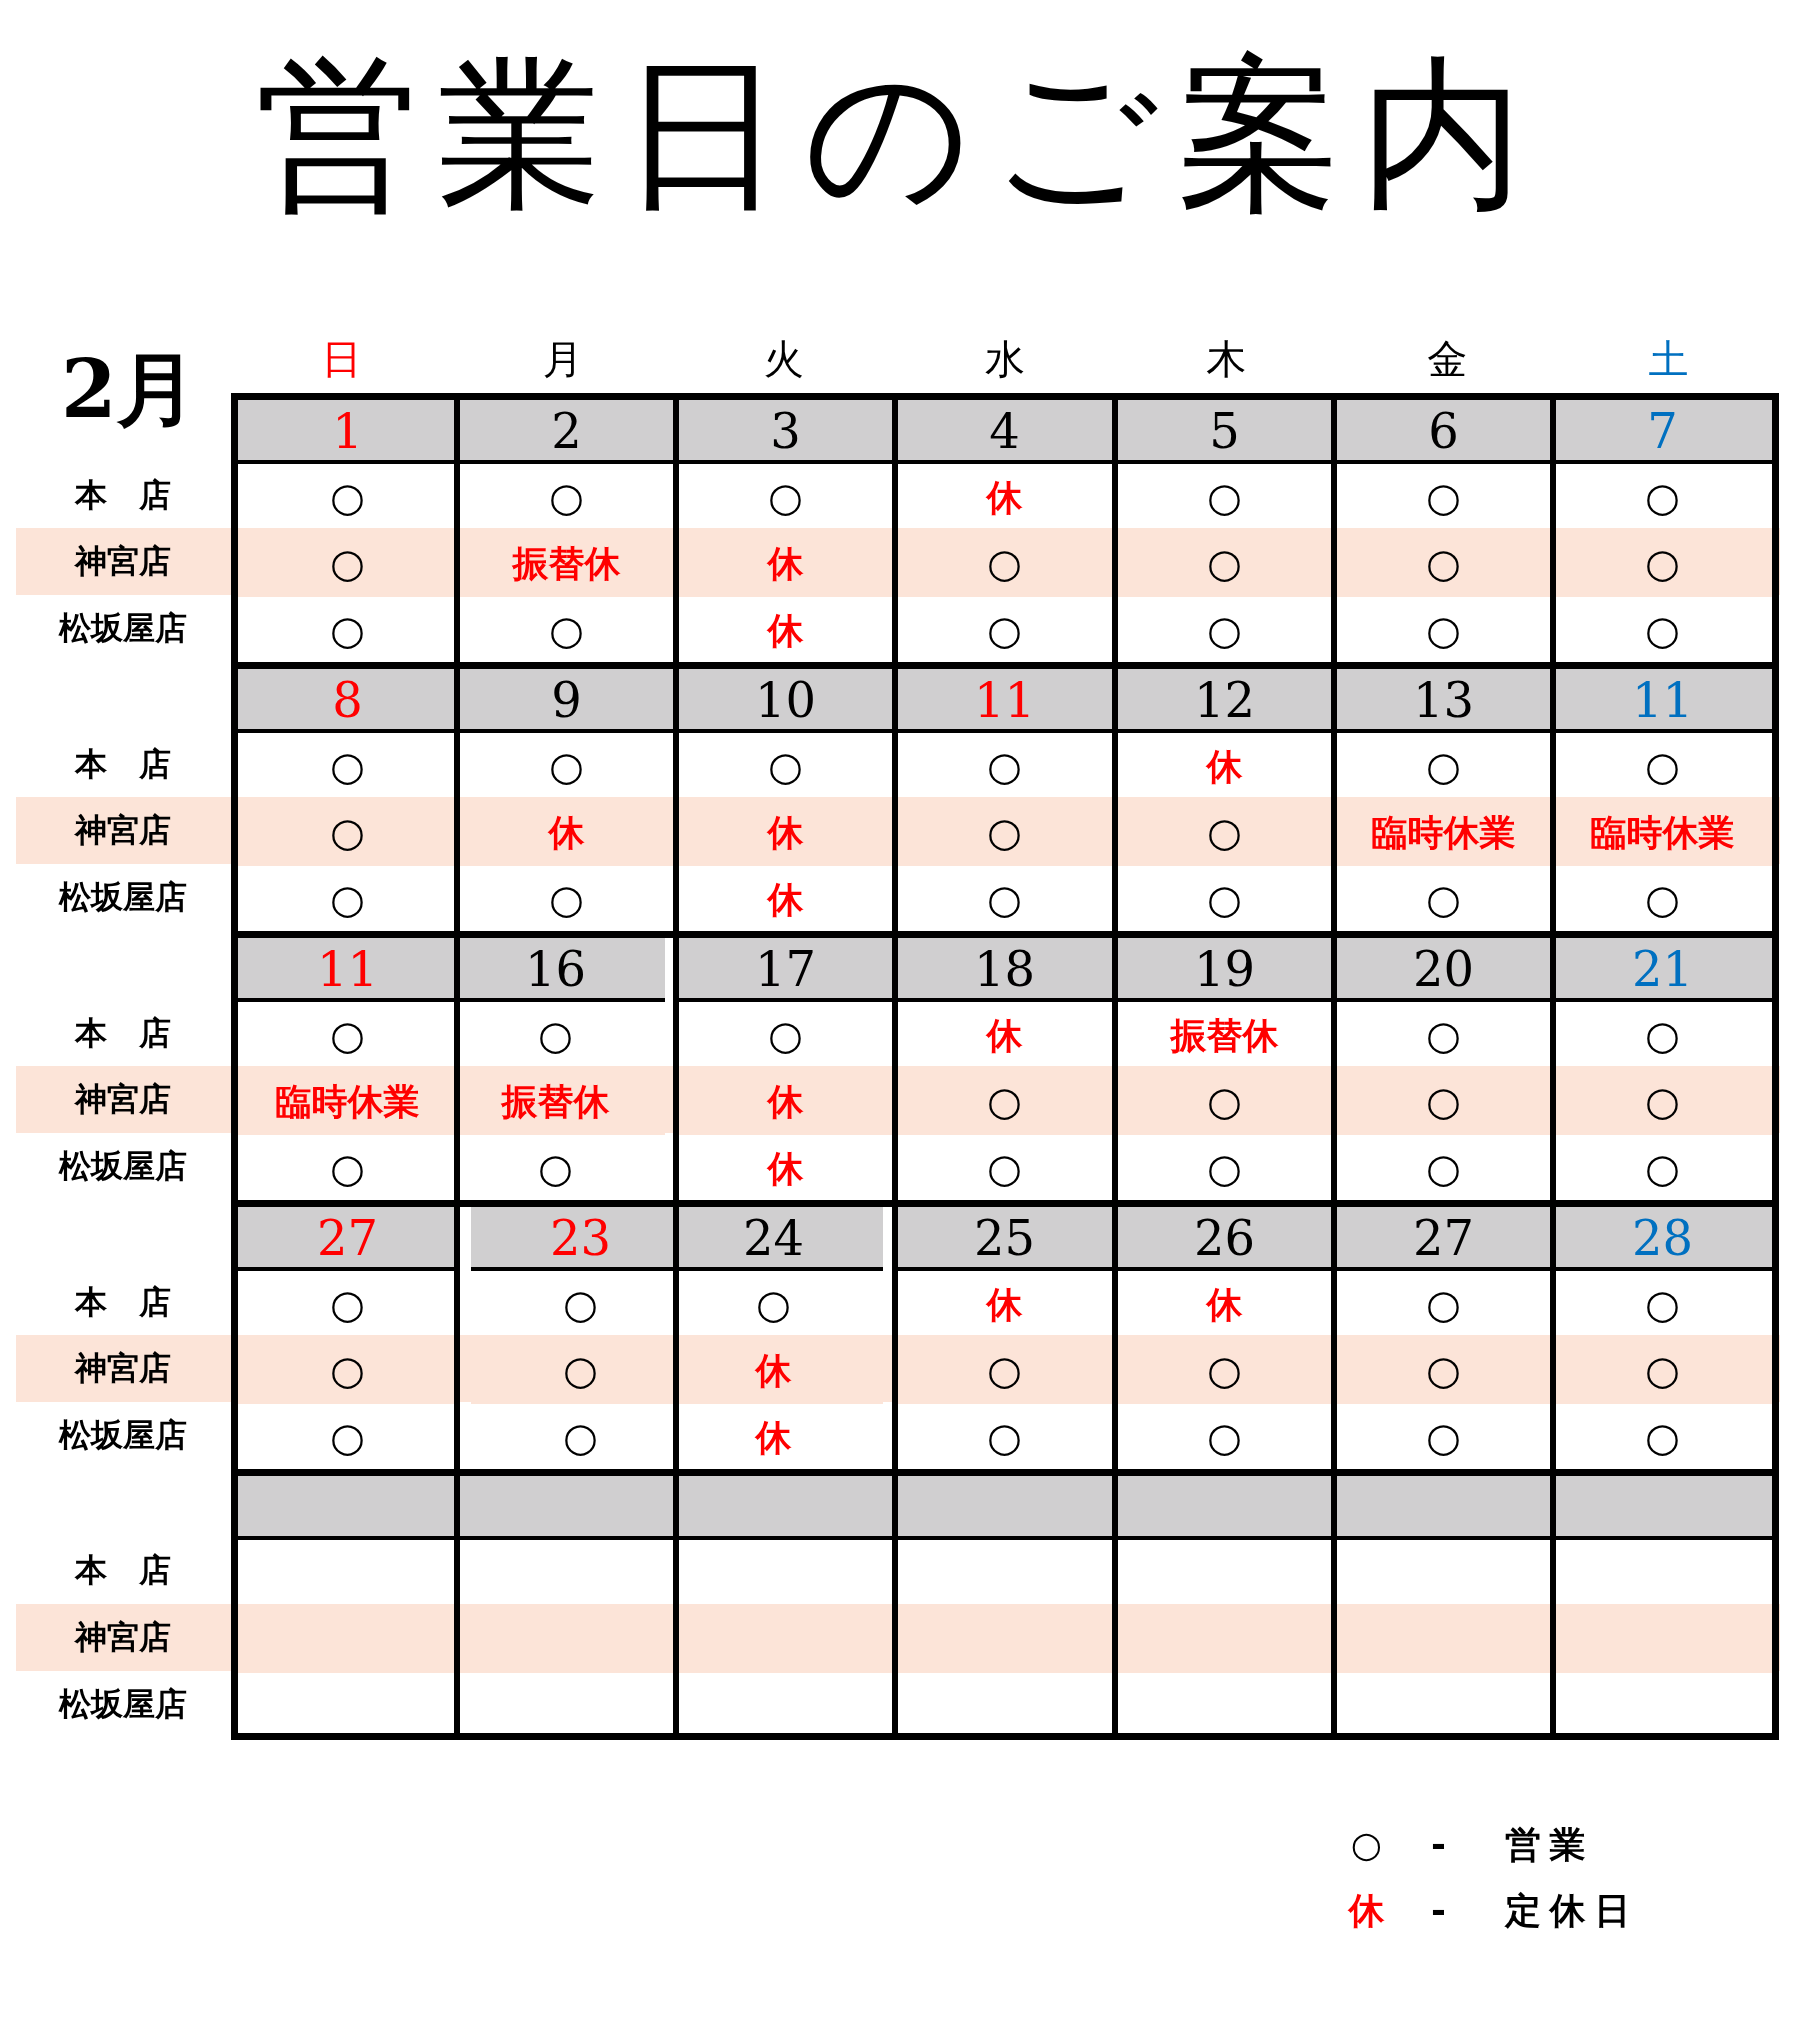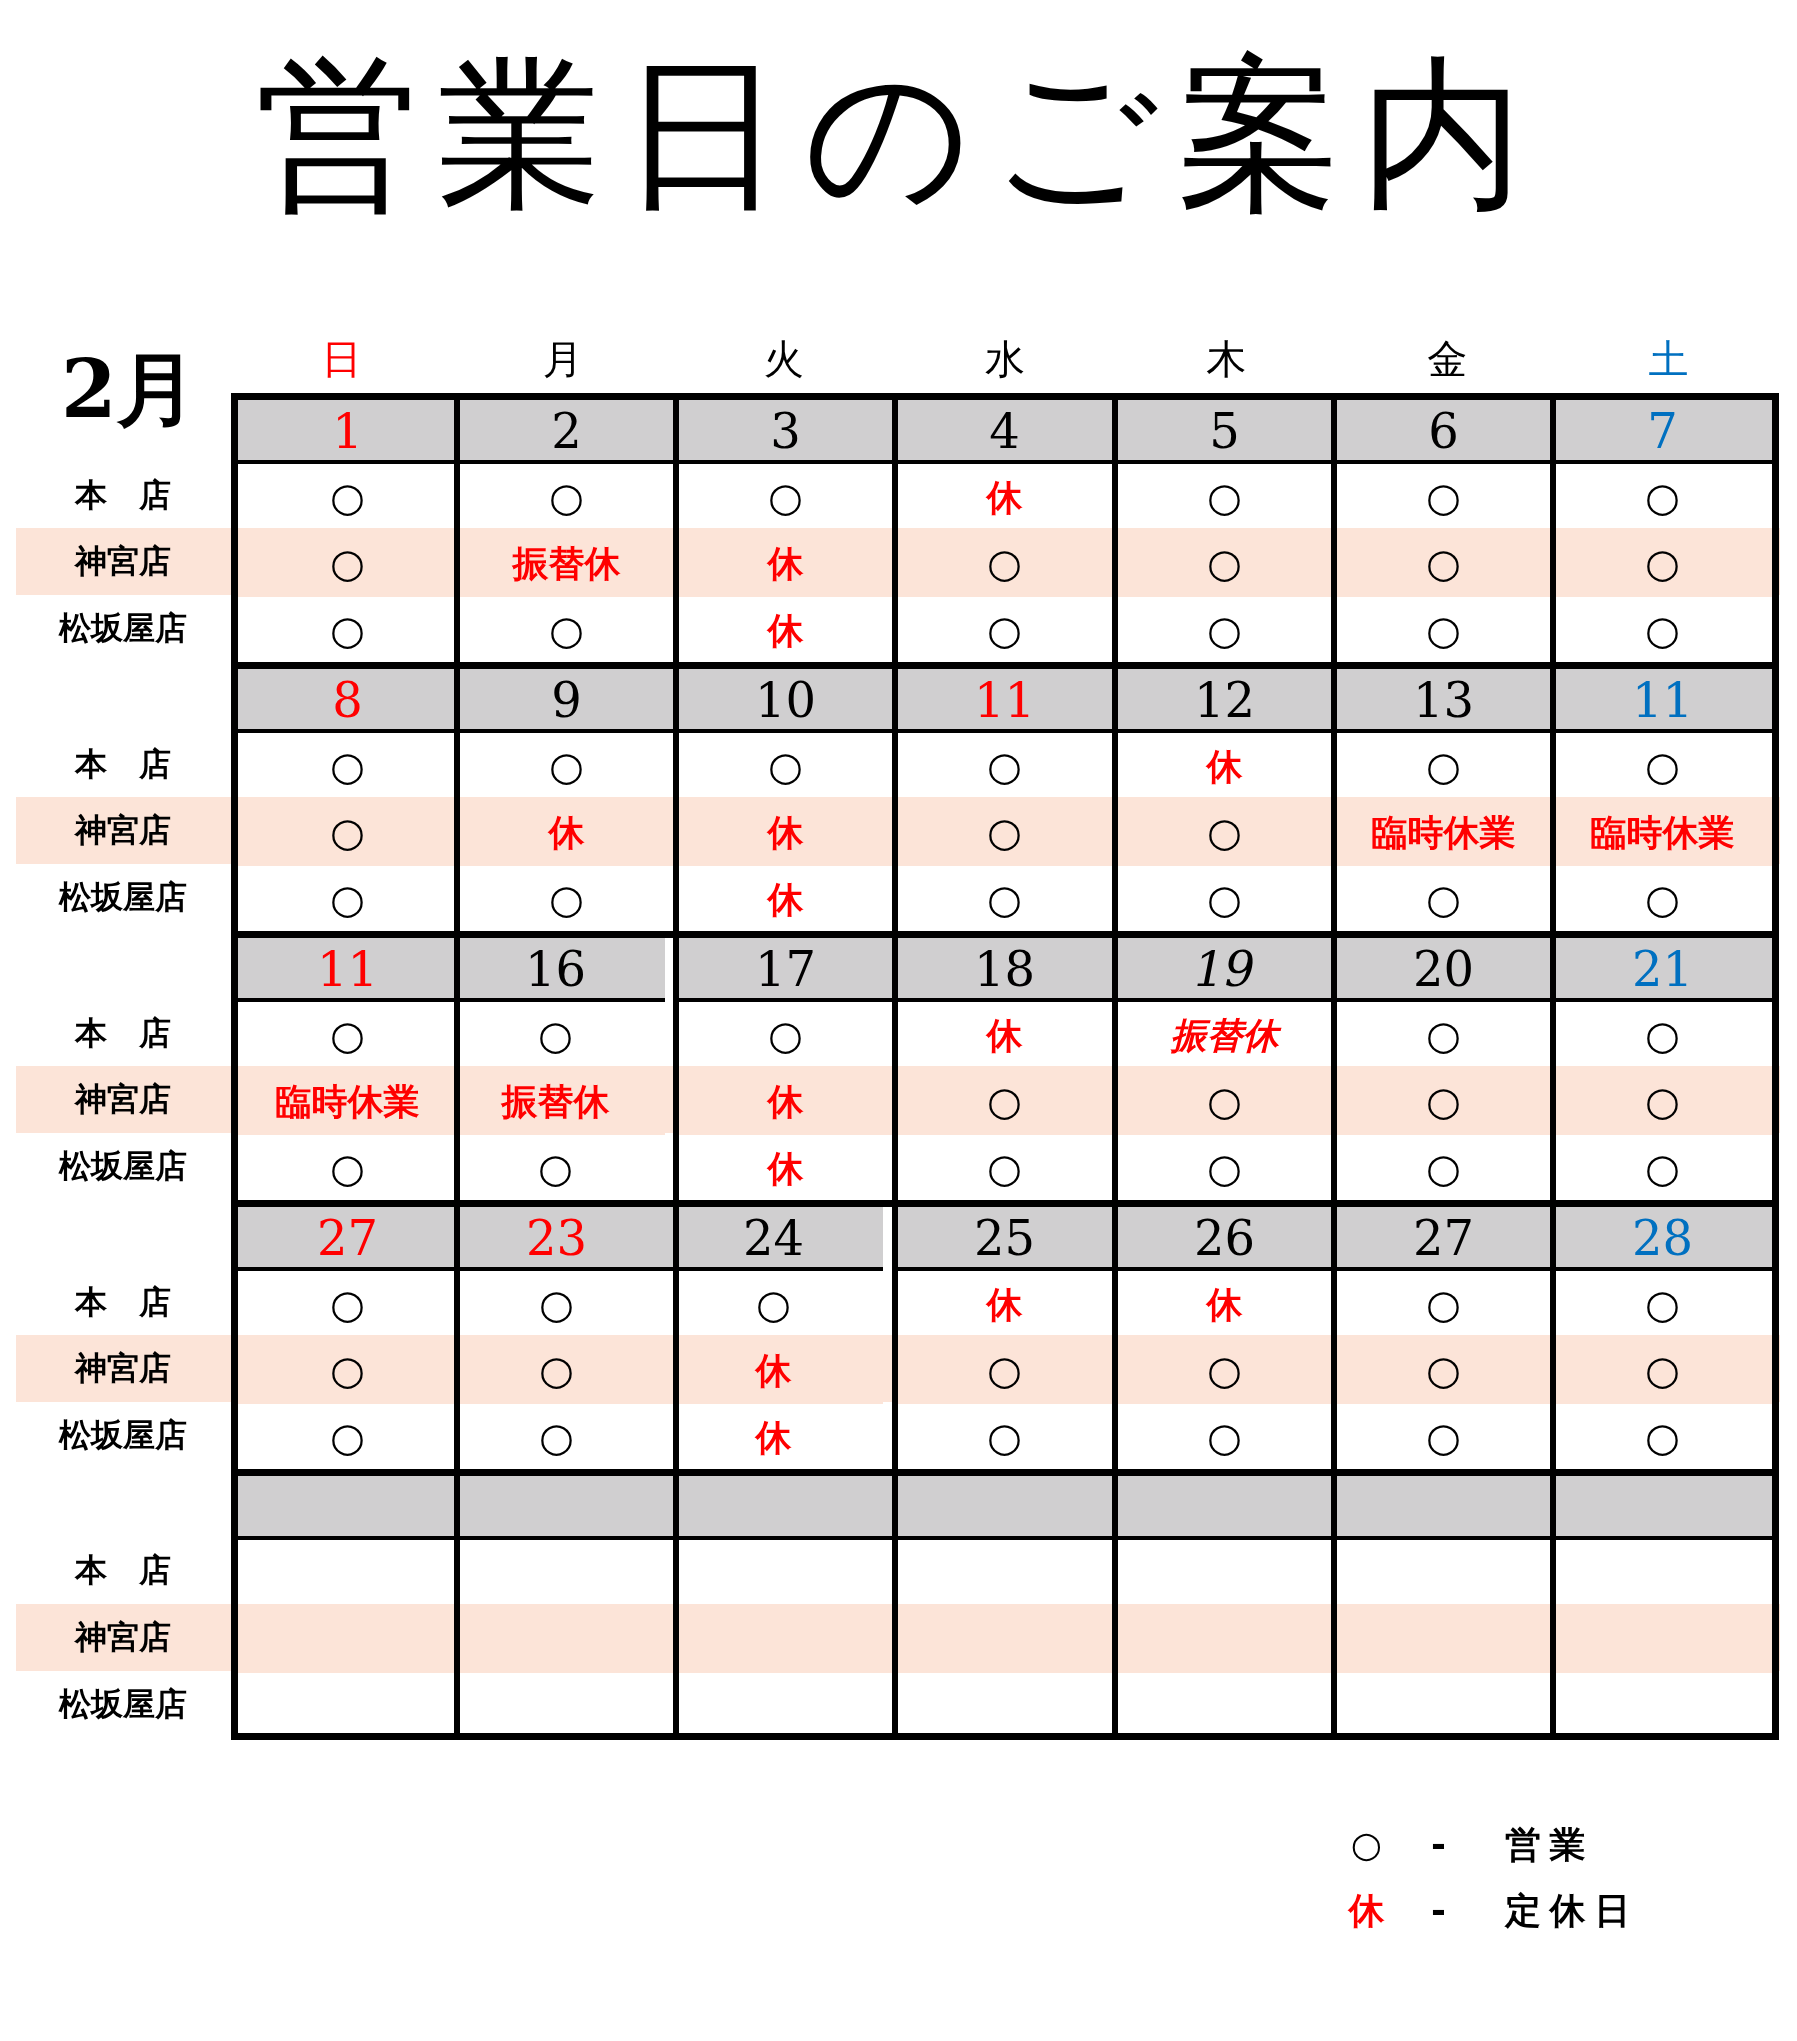--- a/index.html
+++ b/index.html
@@ -188,21 +188,21 @@
         <div class="c circle" style="top: 71px;">○</div>
         <div class="c off" style="top: 137px; background: rgb(252, 228, 216);">休</div>
         <div class="c off" style="top: 204px;">休</div>
       </div>
       <div class="cell-col" style="left: 657px; width: 219px;">
         <div class="hdr" style="top: 7px;">18</div>
         <div class="c off" style="top: 71px;">休</div>
         <div class="c circle" style="top: 137px; background: rgb(252, 228, 216);">○</div>
         <div class="c circle" style="top: 204px;">○</div>
       </div>
-      <div class="cell-col" style="left: 877px; width: 219px; font-style: italic;">
+      <div class="cell-col" style="left: 877px; width: 219px;">
         <div class="hdr" style="top: 7px;">19</div>
         <div class="c off" style="top: 71px;">振替休</div>
         <div class="c circle" style="top: 137px; background: rgb(252, 228, 216);">○</div>
         <div class="c circle" style="top: 204px;">○</div>
       </div>
       <div class="cell-col" style="left: 1096px; width: 219px;">
         <div class="hdr" style="top: 7px;">20</div>
         <div class="c circle" style="top: 71px;">○</div>
         <div class="c circle" style="top: 137px; background: rgb(252, 228, 216);">○</div>
         <div class="c circle" style="top: 204px;">○</div>
@@ -221,21 +221,21 @@
       <div class="vline" style="left: 1312px;"></div>
       <div class="hline" style="top: 0px;"></div>
     </div>
     <div class="week" style="top: 800px;">
       <div class="cell-col" style="left: 0px; width: 219px;">
         <div class="hdr red" style="top: 7px;">27</div>
         <div class="c circle" style="top: 71px;">○</div>
         <div class="c circle" style="top: 137px; background: rgb(252, 228, 216);">○</div>
         <div class="c circle" style="top: 204px;">○</div>
       </div>
-      <div class="cell-col" style="left: 209px; width: 219px;">
+      <div class="cell-col" style="left: 233px; width: 219px;">
         <div class="hdr red" style="top: 7px;">23</div>
         <div class="c circle" style="top: 71px;">○</div>
         <div class="c circle" style="top: 137px; background: rgb(252, 228, 216);">○</div>
         <div class="c circle" style="top: 204px;">○</div>
       </div>
       <div class="cell-col" style="left: 426px; width: 219px;">
         <div class="hdr" style="top: 7px;">24</div>
         <div class="c circle" style="top: 71px;">○</div>
         <div class="c off" style="top: 137px; background: rgb(252, 228, 216);">休</div>
         <div class="c off" style="top: 204px;">休</div>

